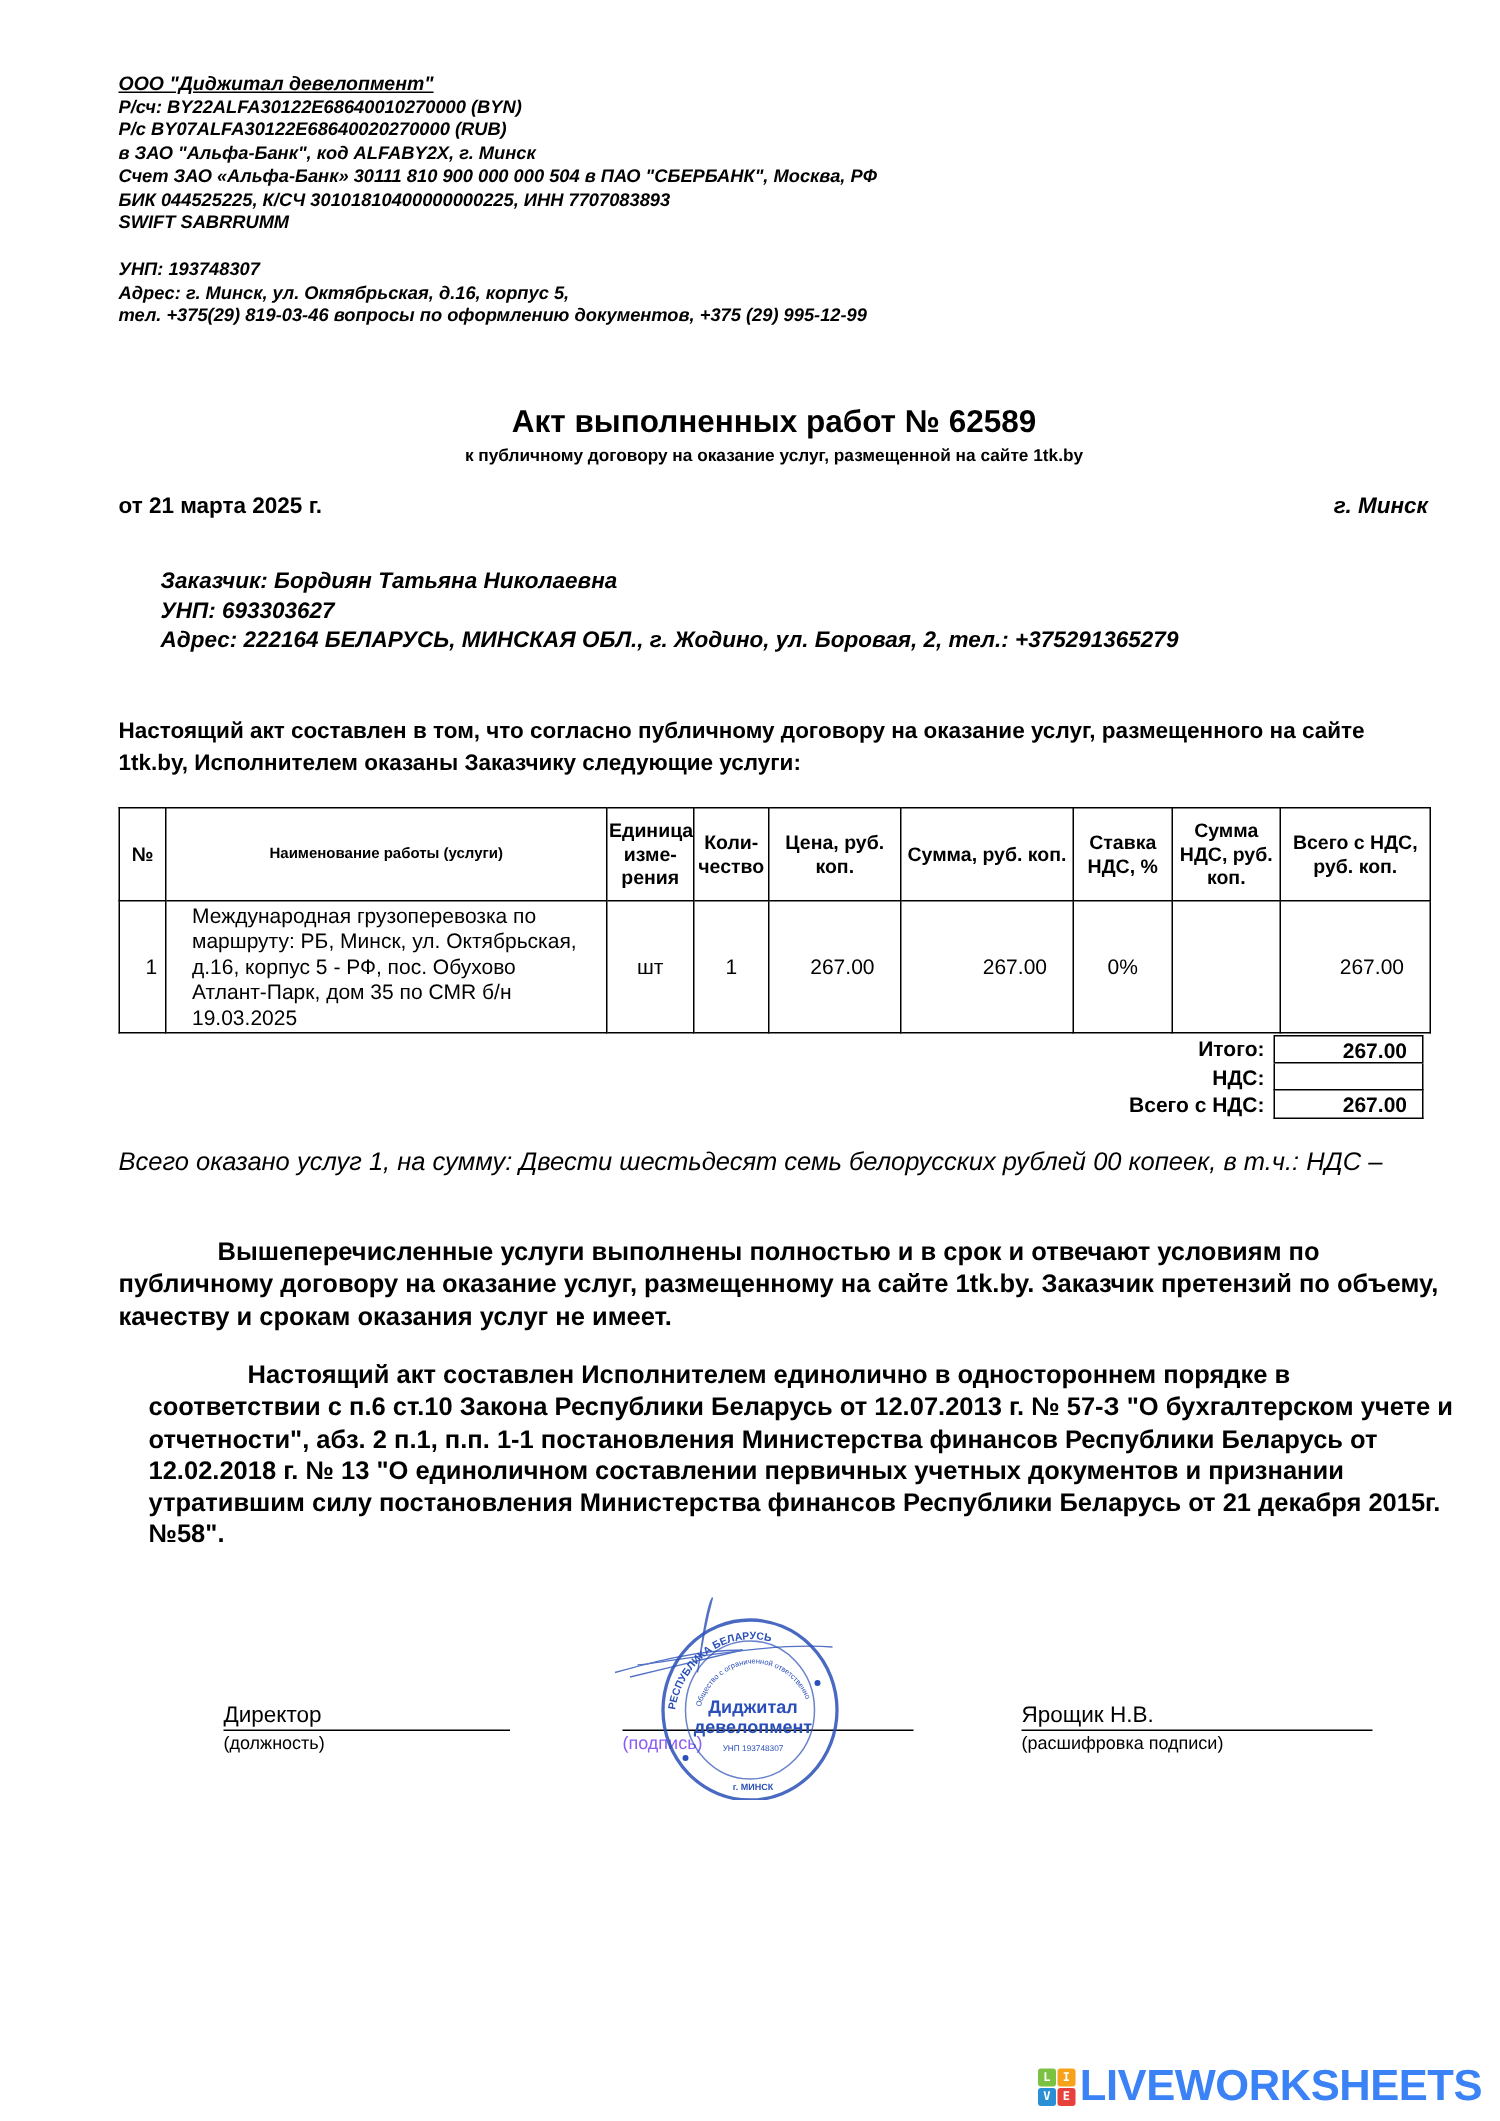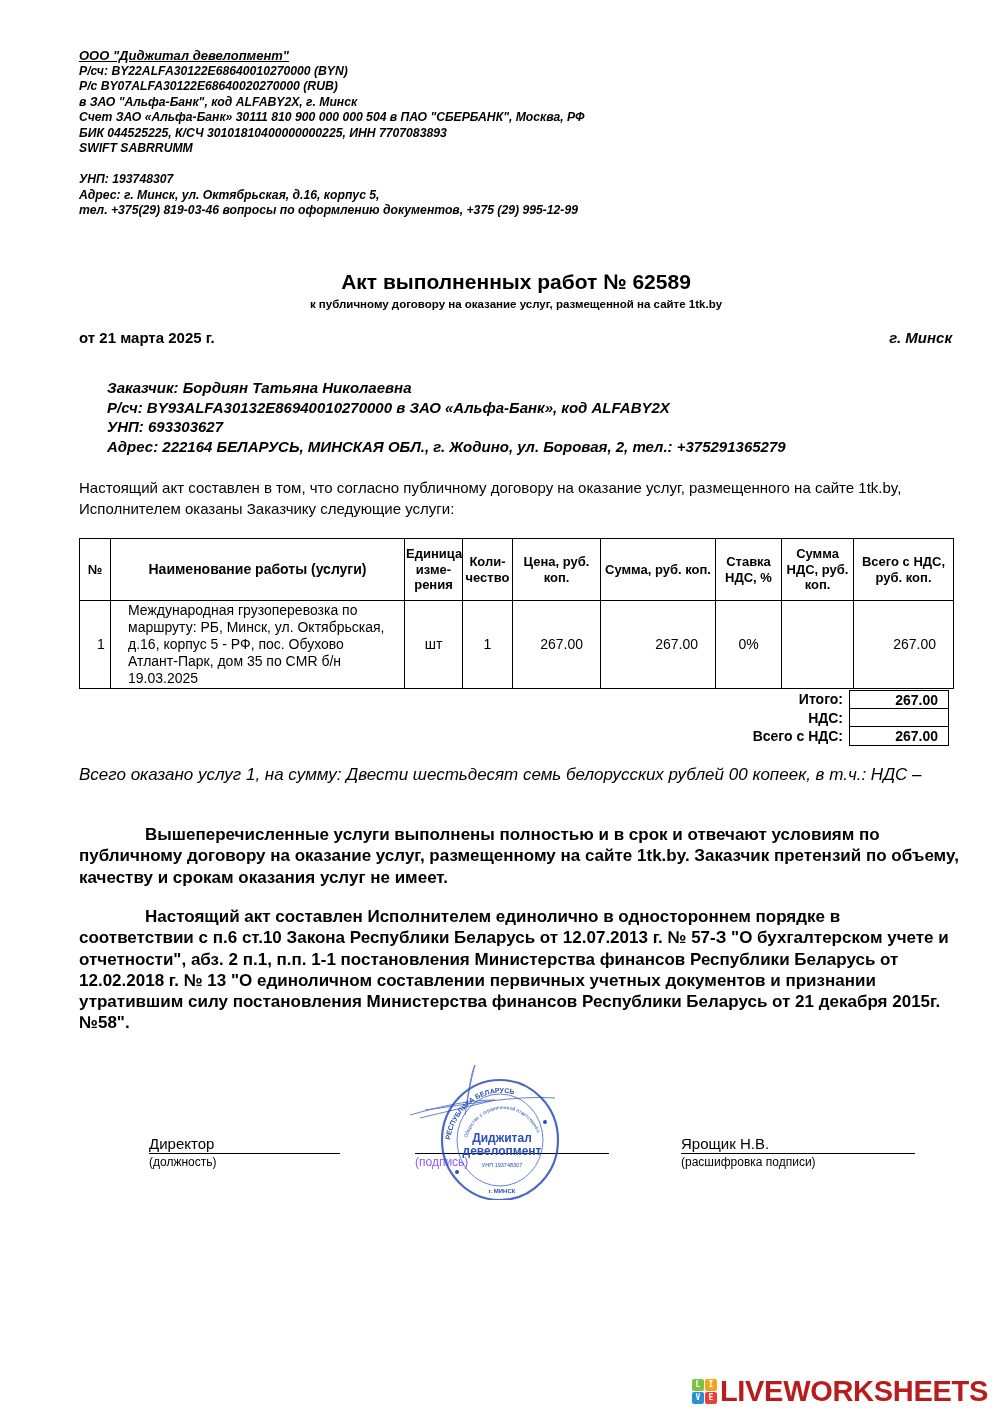--- a/index.html
+++ b/index.html
@@ -17,21 +17,21 @@
   .title { left: 0; width: 1032px; top: 270px; text-align: center; font-size: 21px; font-weight: bold; }
   .subtitle { left: 0; width: 1032px; top: 298px; text-align: center; font-size: 11.5px; font-weight: bold; }
 
   .date { left: 79px; top: 329px; font-size: 15px; font-weight: bold; }
   .city { right: 48px; top: 329px; font-size: 15px; font-weight: bold; font-style: italic; }
 
   
   .customer { left: 79px; top: 378px; font-size: 15px; font-weight: bold; font-style: italic; line-height: 19.5px; margin-left: 28px; }
   .customer .line { display: block; white-space: nowrap; }
 
-  .intro { left: 79px; top: 478px; width: 880px; font-size: 15px; font-weight: normal; line-height: 20.5px; }
+  .intro { left: 79px; top: 478px; width: 880px; font-size: 15px; font-weight: bold; line-height: 20.5px; }
 
   
   table.services { position: absolute; left: 79px; top: 538px; border-collapse: collapse; width: 874px; table-layout: fixed; font-size: 14px; }
   table.services th, table.services td { border: 1px solid #000; padding: 0 17px; }
   table.services th { font-size: 13px; font-weight: bold; text-align: center; height: 61px; line-height: 15.5px; padding: 0 1px; }
   table.services td { height: 87px; line-height: 17px; }
   td.center { text-align: center; }
   td.right { text-align: right; padding-right: 12px; }
   td.desc { text-align: left; padding-left: 9px; font-size: 14px; }
 
@@ -40,37 +40,37 @@
   .totals .row { display: flex; height: 18.5px; line-height: 18px; }
   .totals .lbl { width: 249px; text-align: right; padding-right: 6px; box-sizing: border-box; }
   .totals .val { width: 100px; border: 1px solid #000; border-top: none; text-align: right; padding-right: 10px; box-sizing: border-box; }
   .totals .row:first-child .val { border-top: 1px solid #000; }
 
   .summary { left: 79px; top: 764px; width: 885px; font-size: 17px; font-style: italic; line-height: 21px; }
 
   .para { left: 79px; width: 880px; font-size: 17px; line-height: 21.3px; font-weight: bold; }
   .para .indent { display: inline-block; width: 66px; }
   .para1 { top: 824px; }
-  .para2 { top: 906px; }
+  .para2 { top: 906px; margin-left: 20px; }
 
   
   .sig { position: absolute; top: 1135px; text-align: left; }
   .sig .top { border-bottom: 1.5px solid #000; font-size: 15px; height: 18px; line-height: 18px; }
   .sig .sub { font-size: 12px; line-height: 16px; }
   .sig1 { left: 149px; width: 191px; }
   .sig2 { left: 415px; width: 194px; }
   .sig3 { left: 681px; width: 234px; }
 
   .stamp { left: 405px; top: 1060px; width: 190px; height: 140px; }
 
   
   .logo { right: 12px; top: 1375px; display: flex; align-items: center; }
   .logo .squares { display: grid; grid-template-columns: 12px 12px; grid-template-rows: 12px 12px; gap: 1px; margin-right: 3px; }
   .logo .sq { font-size: 8px; font-weight: bold; color: #fff; text-align: center; line-height: 12px; border-radius: 2px; font-family: "DejaVu Sans Mono", monospace; }
-  .logo .word { font-size: 29px; font-weight: bold; color: #b91c1c; letter-spacing: -0.3px; font-family: "Liberation Sans", sans-serif; }
+  .logo .word { font-size: 29px; font-weight: bold; color: #3b82f6; letter-spacing: -0.3px; font-family: "Liberation Sans", sans-serif; }
 </style>
 </head>
 <body>
 
 <div class="abs company">
   <span class="line name">ООО "Диджитал девелопмент"</span>
   <span class="line">Р/сч: BY22ALFA30122E68640010270000 (BYN)</span>
   <span class="line">Р/с BY07ALFA30122E68640020270000 (RUB)</span>
   <span class="line">в ЗАО "Альфа-Банк", код ALFABY2X, г. Минск</span>
   <span class="line">Счет ЗАО «Альфа-Банк» 30111 810 900 000 000 504 в ПАО "СБЕРБАНК", Москва, РФ</span>
@@ -82,21 +82,20 @@
   <span class="line">тел. +375(29) 819-03-46 вопросы по оформлению документов, +375 (29) 995-12-99</span>
 </div>
 
 <div class="abs title">Акт выполненных работ № 62589</div>
 <div class="abs subtitle">к публичному договору на оказание услуг, размещенной на сайте 1tk.by</div>
 <div class="abs date">от 21 марта 2025 г.</div>
 <div class="abs city">г. Минск</div>
 
 <div class="abs customer">
   <span class="line">Заказчик: Бордиян Татьяна Николаевна</span>
-  <span class="line">Р/сч: BY93ALFA30132E86940010270000 в ЗАО «Альфа-Банк», код ALFABY2X</span>
   <span class="line">УНП: 693303627</span>
   <span class="line">Адрес: 222164 БЕЛАРУСЬ, МИНСКАЯ ОБЛ., г. Жодино, ул. Боровая, 2, тел.: +375291365279</span>
 </div>
 
 <div class="abs intro">Настоящий акт составлен в том, что согласно публичному договору на оказание услуг, размещенного на сайте 1tk.by, Исполнителем оказаны Заказчику следующие услуги:</div>
 
 <table class="services">
   <colgroup>
     <col style="width:31px">
       <col style="width:294px">
@@ -104,21 +103,21 @@
       <col style="width:50px">
     <col style="width:88px">
       <col style="width:115px">
       <col style="width:66px">
       <col style="width:72px">
       <col style="width:100px">
   </colgroup>
   <thead>
     <tr>
       <th>№</th>
-      <th style="font-size:14px">Наименование работы (услуги)</th>
+      <th style="font-size:10px">Наименование работы (услуги)</th>
       <th>Единица изме-рения</th>
       <th>Коли-чество</th>
       <th>Цена, руб. коп.</th>
       <th>Сумма, руб. коп.</th>
       <th>Ставка НДС, %</th>
       <th>Сумма НДС, руб. коп.</th>
       <th>Всего с НДС, руб. коп.</th>
     </tr>
   </thead>
   <tbody>

